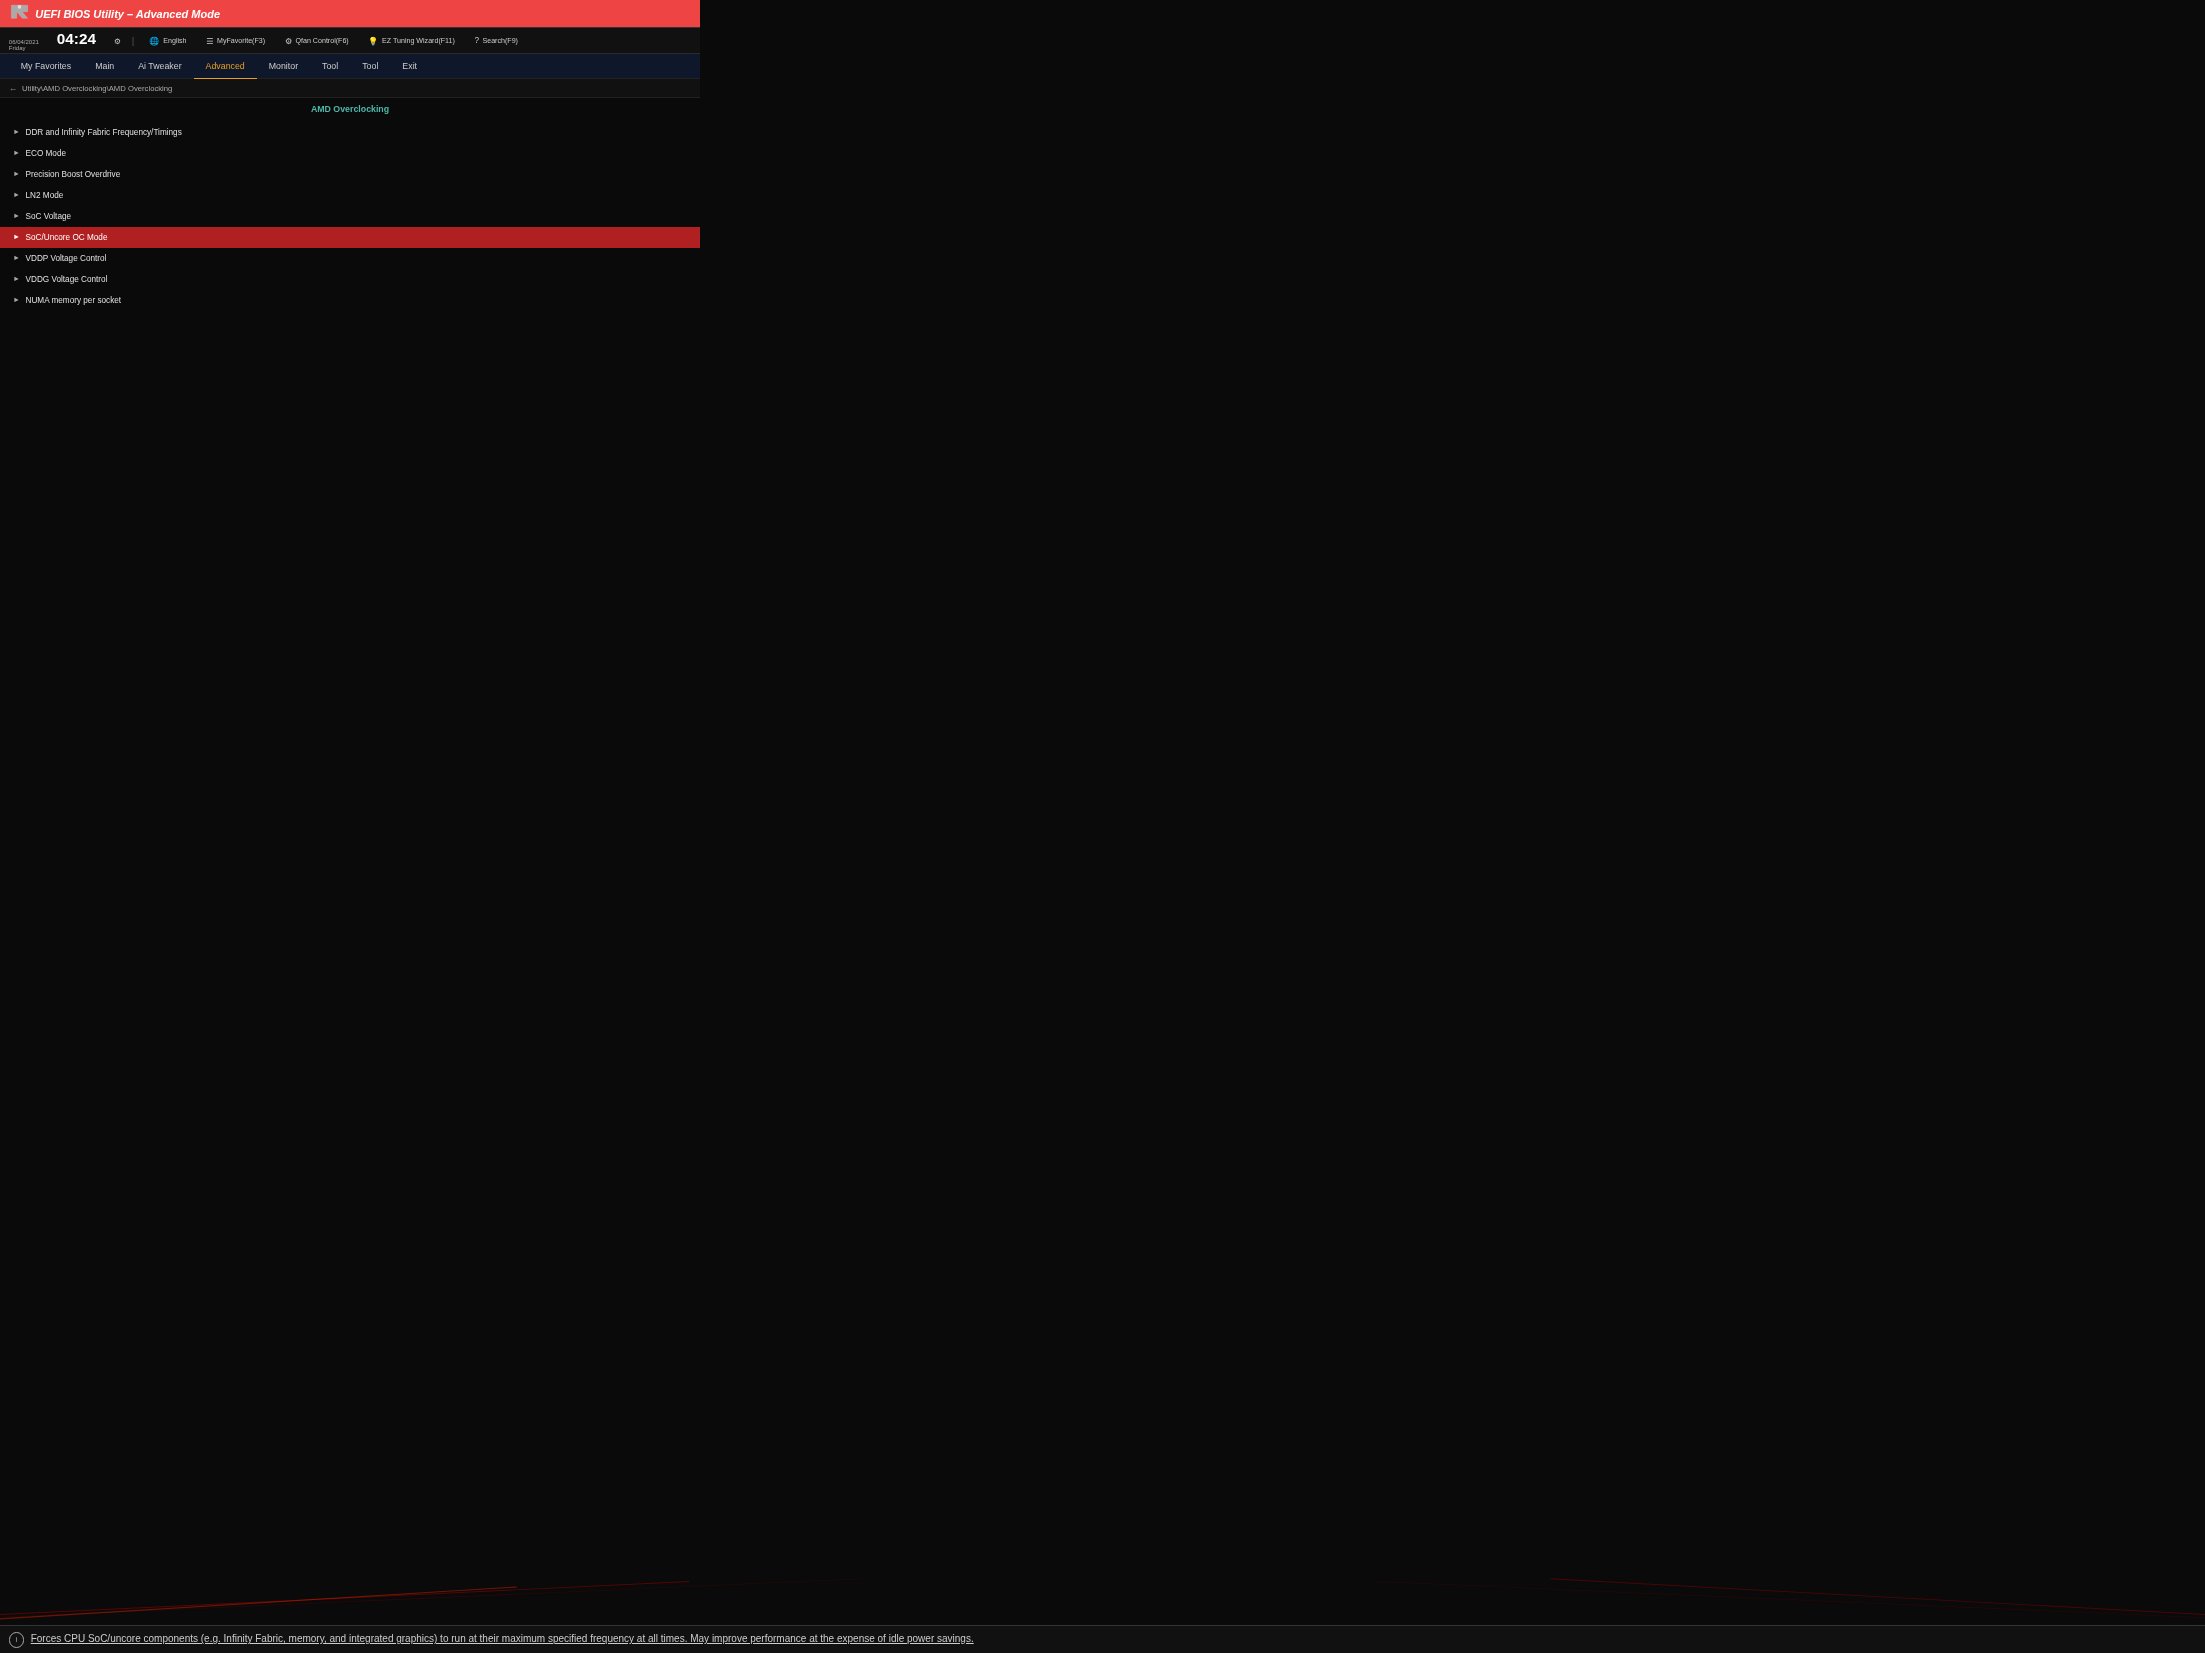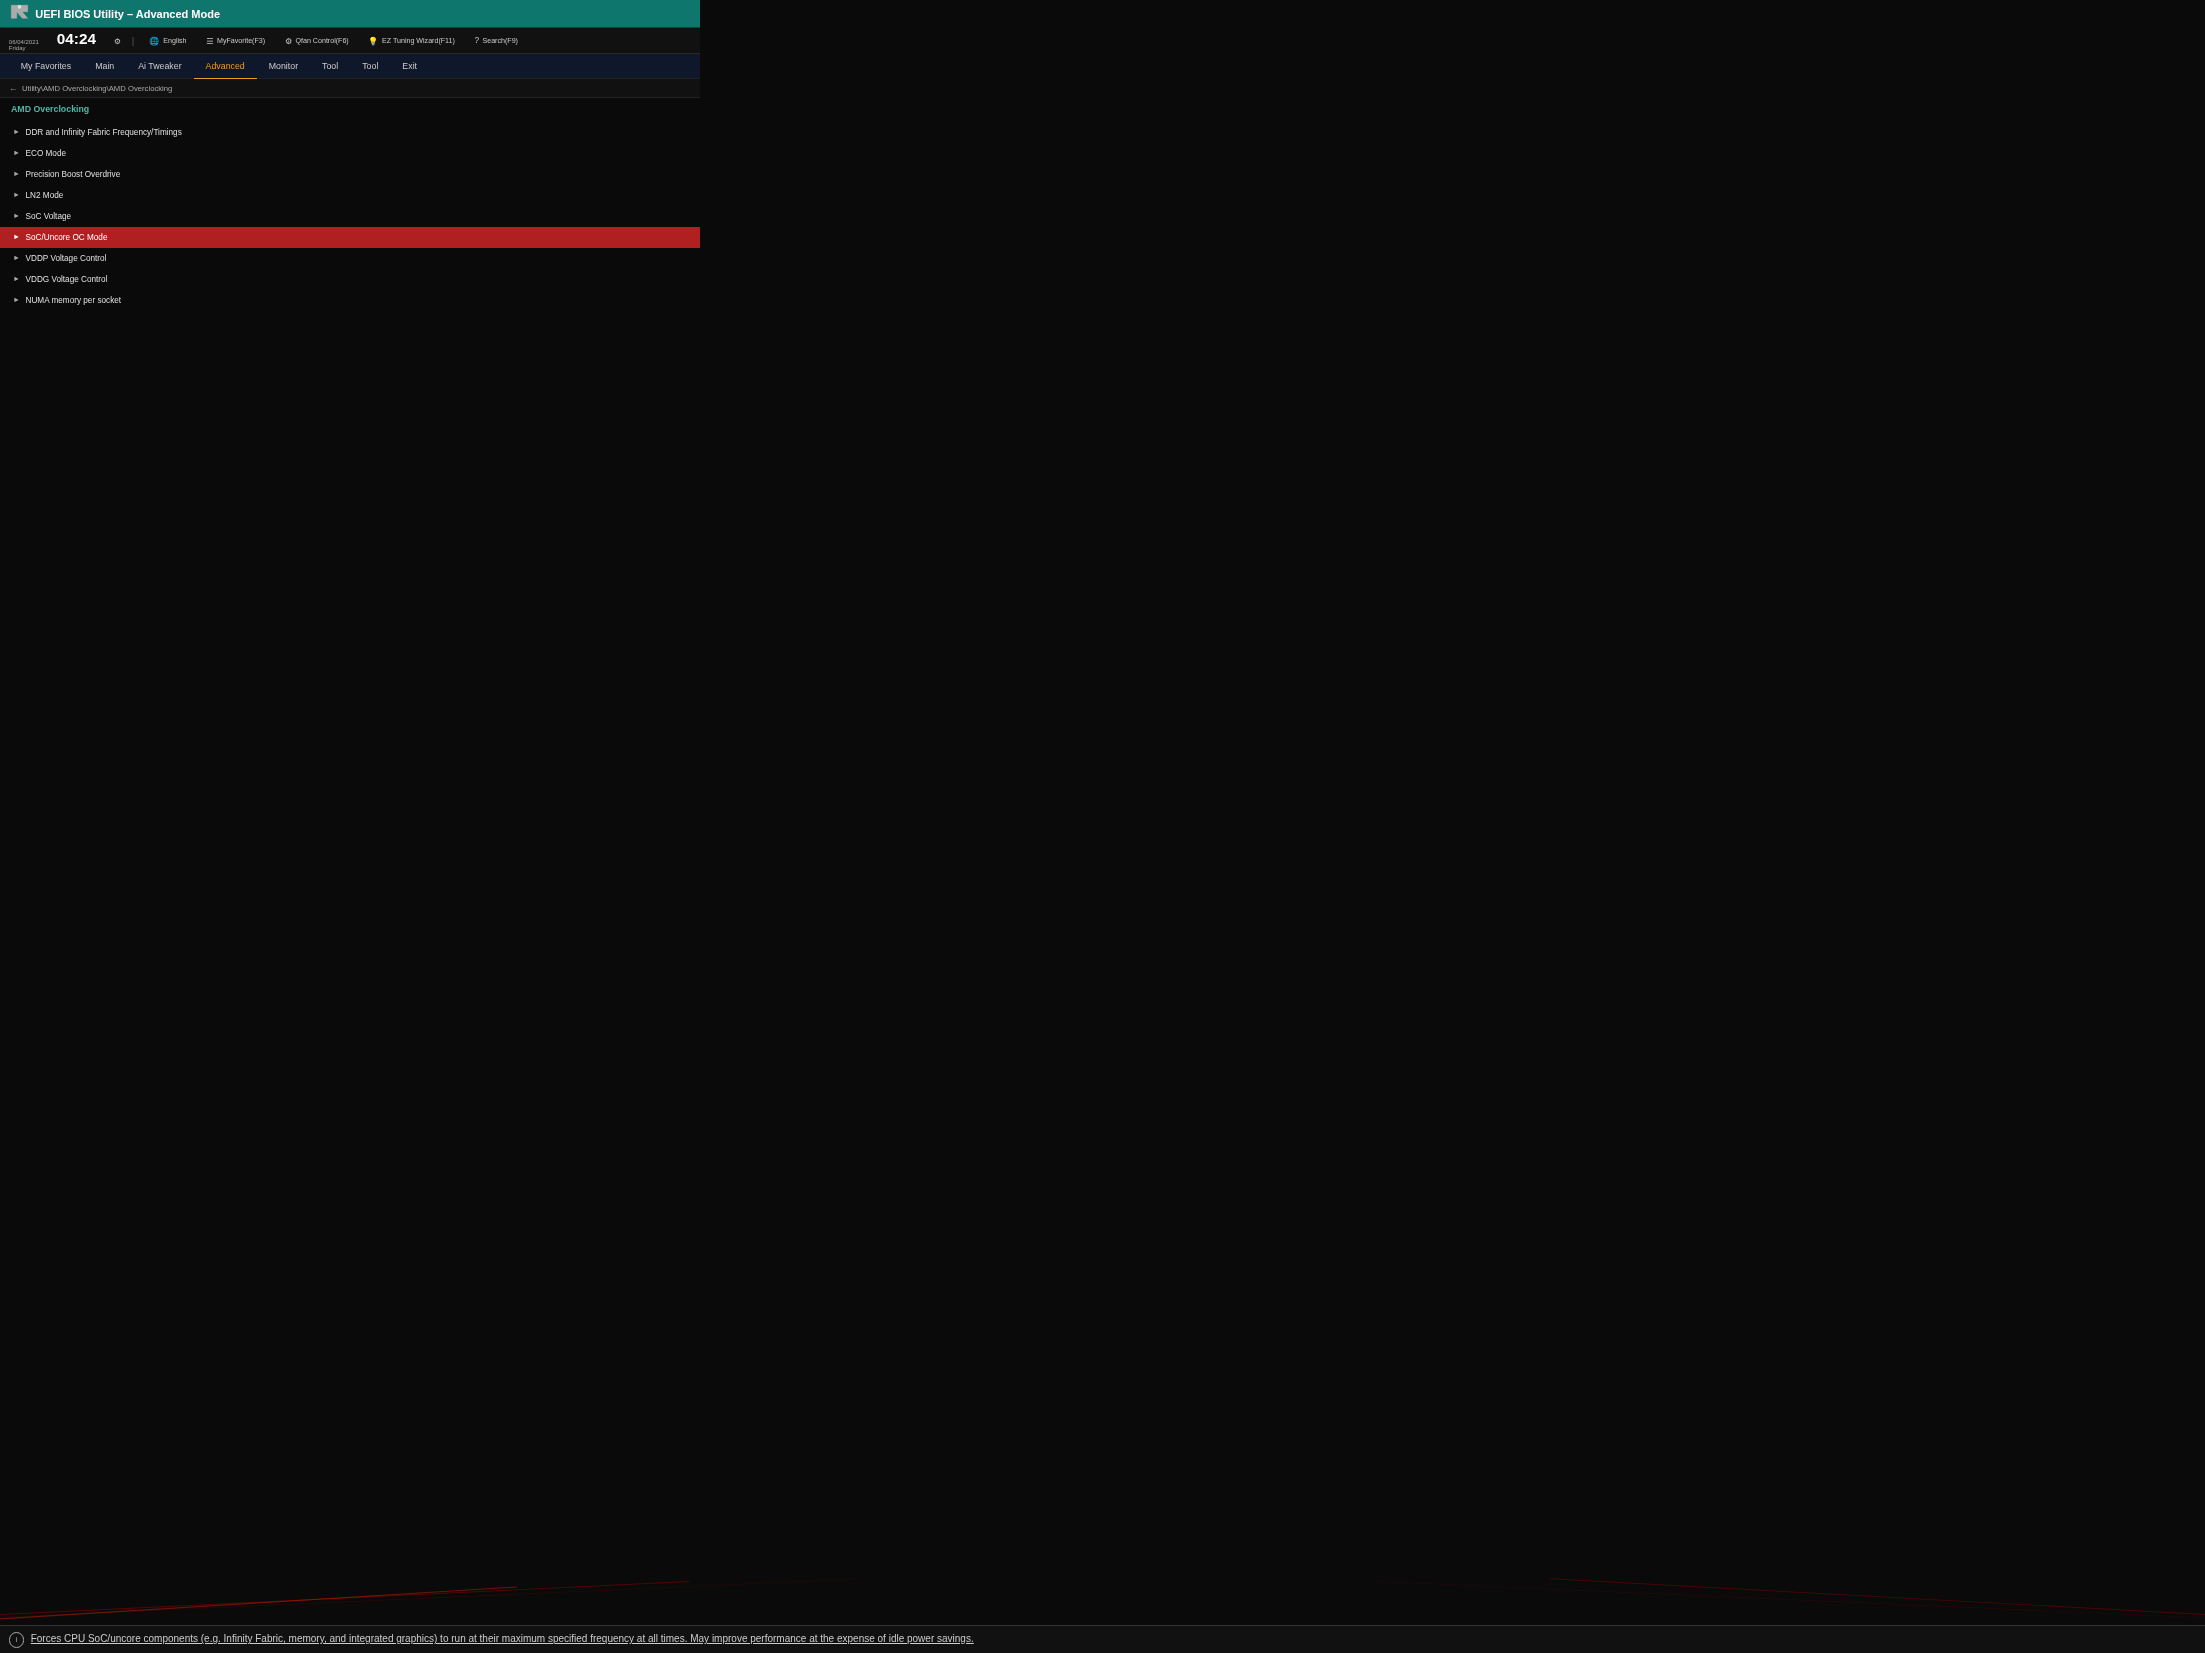--- a/index.html
+++ b/index.html
@@ -7,26 +7,27 @@
       background: #0a0a0a;
       font-family: 'Segoe UI', Arial, sans-serif;
       color: #ffffff;
       width: 700px;
       min-height: 492px;
       overflow: hidden;
     }
 
     
     .header-bar {
-      background: #0f766e;
+      background: #ef4444;
       padding: 3.3px 8.8px;
       display: flex;
       align-items: flex-start;
       gap: 7.7px;
       border-bottom: 0.5px solid #333;
+      font-style: italic;
     }
     .logo-title {
       display: flex;
       align-items: center;
       gap: 5.5px;
       font-size: 11px;
       font-weight: bold;
       color: #fff;
     }
     .rog-logo {
@@ -111,20 +112,21 @@
       border-bottom: 0.5px solid #222;
     }
     .breadcrumb-arrow { color: #888; font-size: 8.8px; }
 
     
     .section-title {
       padding: 5.5px 11px 3.3px 11px;
       font-size: 8.8px;
       color: #4db8a8;
       font-weight: 600;
+      text-align: center;
     }
 
     
     .menu-list {
       padding: 4.4px 0;
     }
     .menu-item {
       display: flex;
       align-items: center;
       padding: 6px 13px;

